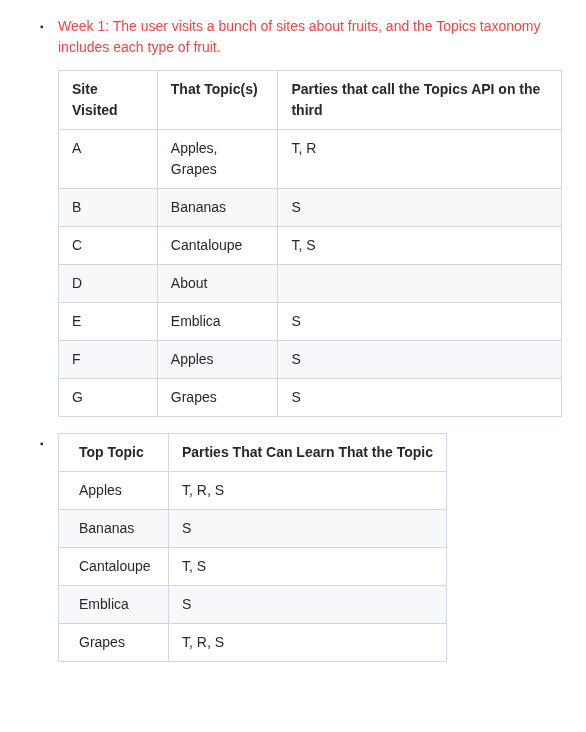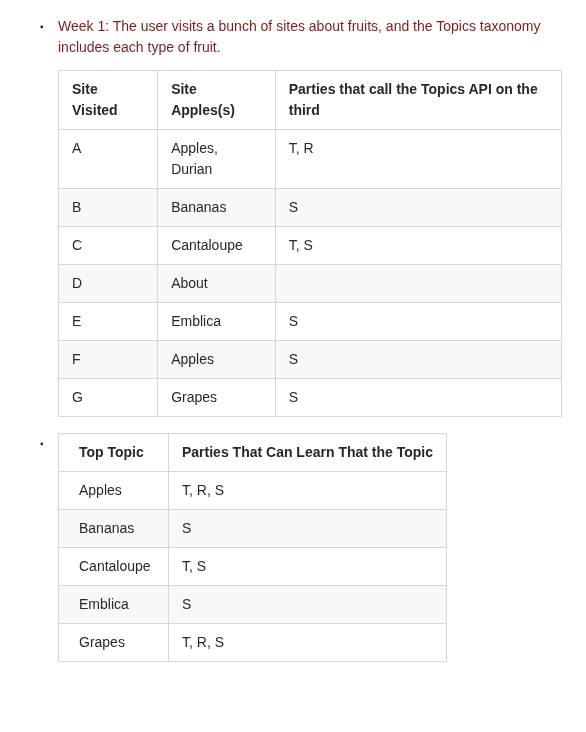--- a/index.html
+++ b/index.html
@@ -28,21 +28,21 @@
     li::before {
       content: "▪";
       position: absolute;
       left: 0;
       top: 0;
       color: #24292e;
       font-size: 10px;
       line-height: 22px;
     }
     .list-text {
-      color: #7f1d1d;
+      color: #ef4444;
       margin-bottom: 12px;
     }
     table {
       border-collapse: collapse;
       width: 100%;
       margin-top: 8px;
       display: block;
       overflow: auto;
     }
     thead tr {
@@ -73,28 +73,28 @@
 </head>
 <body>
 
 <ul>
   <li>
     <div class="list-text">Week 1: The user visits a bunch of sites about fruits, and the Topics taxonomy includes each type of fruit.</div>
     <table>
       <thead>
         <tr>
           <th>Site Visited</th>
-          <th>Site Apples(s)</th>
+          <th>That Topic(s)</th>
           <th>Parties that call the Topics API on the third</th>
         </tr>
       </thead>
       <tbody>
         <tr>
           <td>A</td>
-          <td>Apples, Durian</td>
+          <td>Apples, Grapes</td>
           <td>T, R</td>
         </tr>
         <tr>
           <td>B</td>
           <td>Bananas</td>
           <td>S</td>
         </tr>
         <tr>
           <td>C</td>
           <td>Cantaloupe</td>

